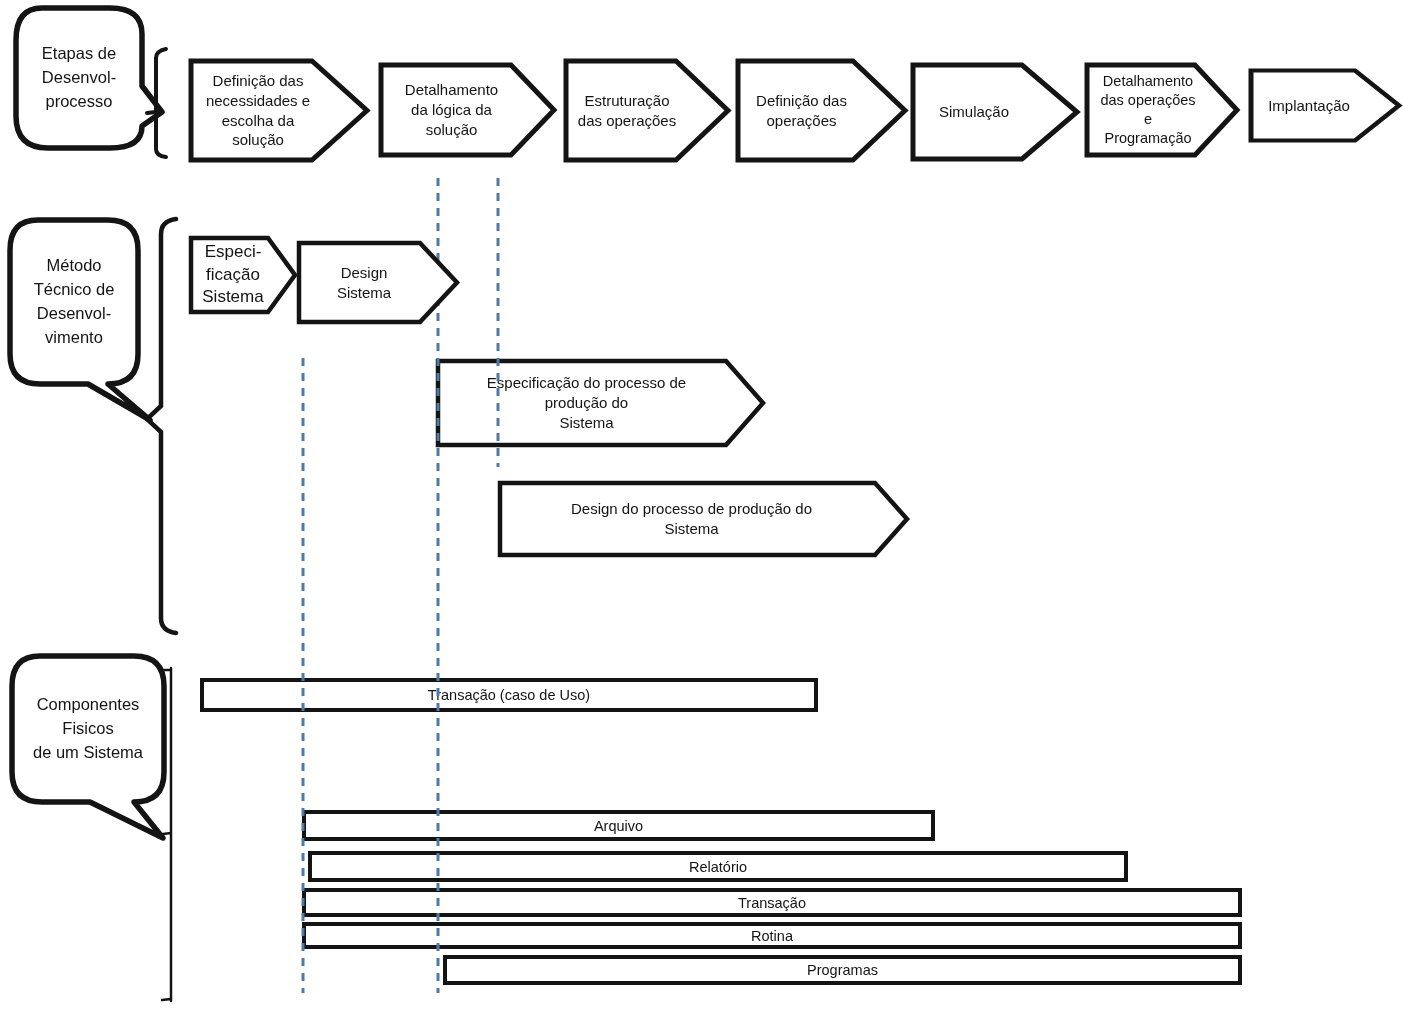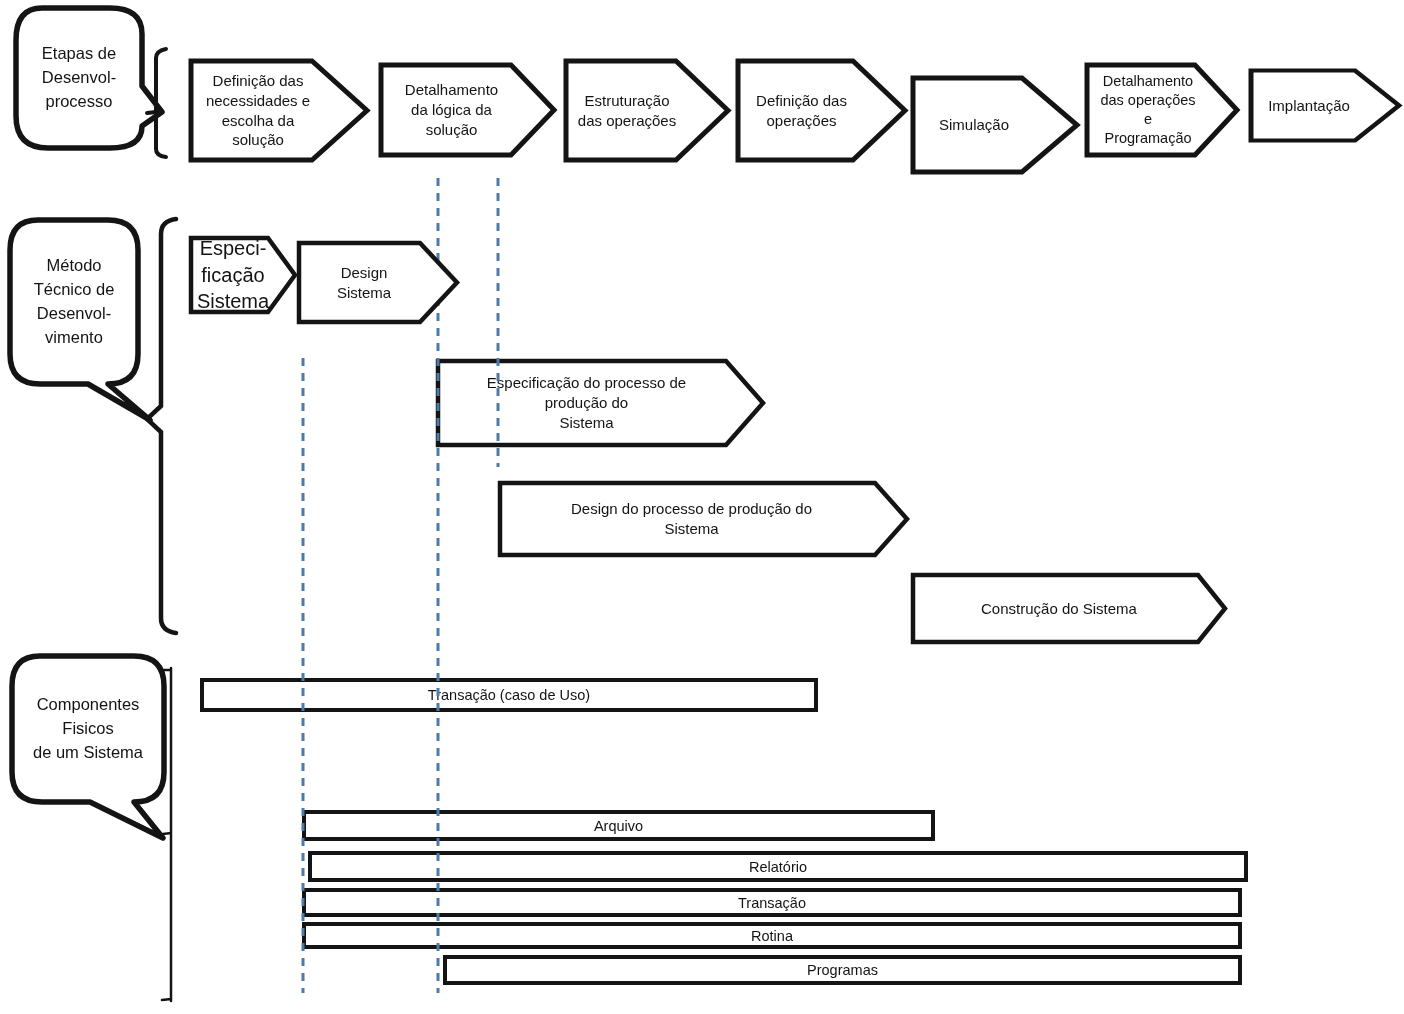--- a/index.html
+++ b/index.html
@@ -94,21 +94,21 @@
     <div class="lbl" style="padding-right:40px">Estruturação
 das operações</div>
   </div>
   <div class="shape arrow" style="left:735px;top:58px;width:173px;height:105px">
     <svg viewBox="0 0 173 105" preserveAspectRatio="none">
         <polygon points="3,3 118,3 170,52.5 118,102 3,102"></polygon>
       </svg>
     <div class="lbl" style="padding-right:40px">Definição das
 operações</div>
   </div>
-  <div class="shape arrow" style="left:910px;top:75px;width:170px;height:100px">
+  <div class="shape arrow" style="left:910px;top:62px;width:170px;height:100px">
     <svg viewBox="0 0 170 100" preserveAspectRatio="none">
         <polygon points="3,3 112,3 167,50 112,97 3,97"></polygon>
       </svg>
     <div class="lbl" style="padding-right:42px">Simulação</div>
   </div>
   <div class="shape arrow" style="left:1084px;top:62px;width:156px;height:96px">
     <svg viewBox="0 0 156 96" preserveAspectRatio="none">
         <polygon points="3,3 111,3 153,48 111,93 3,93"></polygon>
       </svg>
     <div class="lbl" style="padding-right:28px;font-size:14.5px">Detalhamento
@@ -120,21 +120,21 @@
     <svg viewBox="0 0 154 90" preserveAspectRatio="none">
         <polygon points="3,3 107,3 151,45 107,87 3,87"></polygon>
       </svg>
     <div class="lbl" style="padding-right:32px">Implantação</div>
   </div>
 
   <div class="shape arrow mid front" style="left:188px;top:235px;width:110px;height:80px">
     <svg viewBox="0 0 110 80" preserveAspectRatio="none">
         <polygon points="3,3 80,3 107,40 80,77 3,77"></polygon>
       </svg>
-    <div class="lbl" style="padding-right:20px;font-size:20px">Especi-
+    <div class="lbl" style="padding-right:20px;font-size:17px">Especi-
 ficação
 Sistema</div>
   </div>
   <div class="shape arrow mid front" style="left:296px;top:240px;width:164px;height:85px">
     <svg viewBox="0 0 164 85" preserveAspectRatio="none">
         <polygon points="3,3 124,3 161,42.5 124,82 3,82"></polygon>
       </svg>
     <div class="lbl" style="padding-right:28px">Design
 Sistema</div>
   </div>
@@ -146,34 +146,28 @@
 produção do
 Sistema</div>
   </div>
   <div class="shape arrow mid" style="left:497px;top:480px;width:413px;height:78px">
     <svg viewBox="0 0 413 78" preserveAspectRatio="none">
         <polygon points="3,3 378,3 410,39 378,75 3,75"></polygon>
       </svg>
     <div class="lbl" style="padding-right:24px">Design do processo de produção do
 Sistema</div>
   </div>
-  <div class="shape arrow mid" style="left:910px;top:572px;width:318px;height:73px">
-    <svg viewBox="0 0 318 73" preserveAspectRatio="none">
-        <polygon points="3,3 288,3 315,36.5 288,70 3,70"></polygon>
-      </svg>
-    <div class="lbl" style="padding-right:20px">Construção do Sistema</div>
-  </div>
 
   <div class="bar" style="left:200px;top:678px;width:618px;height:34px">
     <span>Transação (caso de Uso)</span>
   </div>
   <div class="bar" style="left:302px;top:810px;width:633px;height:31px">
     <span>Arquivo</span>
   </div>
-  <div class="bar" style="left:308px;top:851px;width:940px;height:31px">
+  <div class="bar" style="left:308px;top:851px;width:820px;height:31px">
     <span>Relatório</span>
   </div>
   <div class="bar" style="left:302px;top:888px;width:940px;height:29px">
     <span>Transação</span>
   </div>
   <div class="bar" style="left:302px;top:922px;width:940px;height:27px">
     <span>Rotina</span>
   </div>
   <div class="bar" style="left:443px;top:955px;width:799px;height:30px">
     <span>Programas</span>

